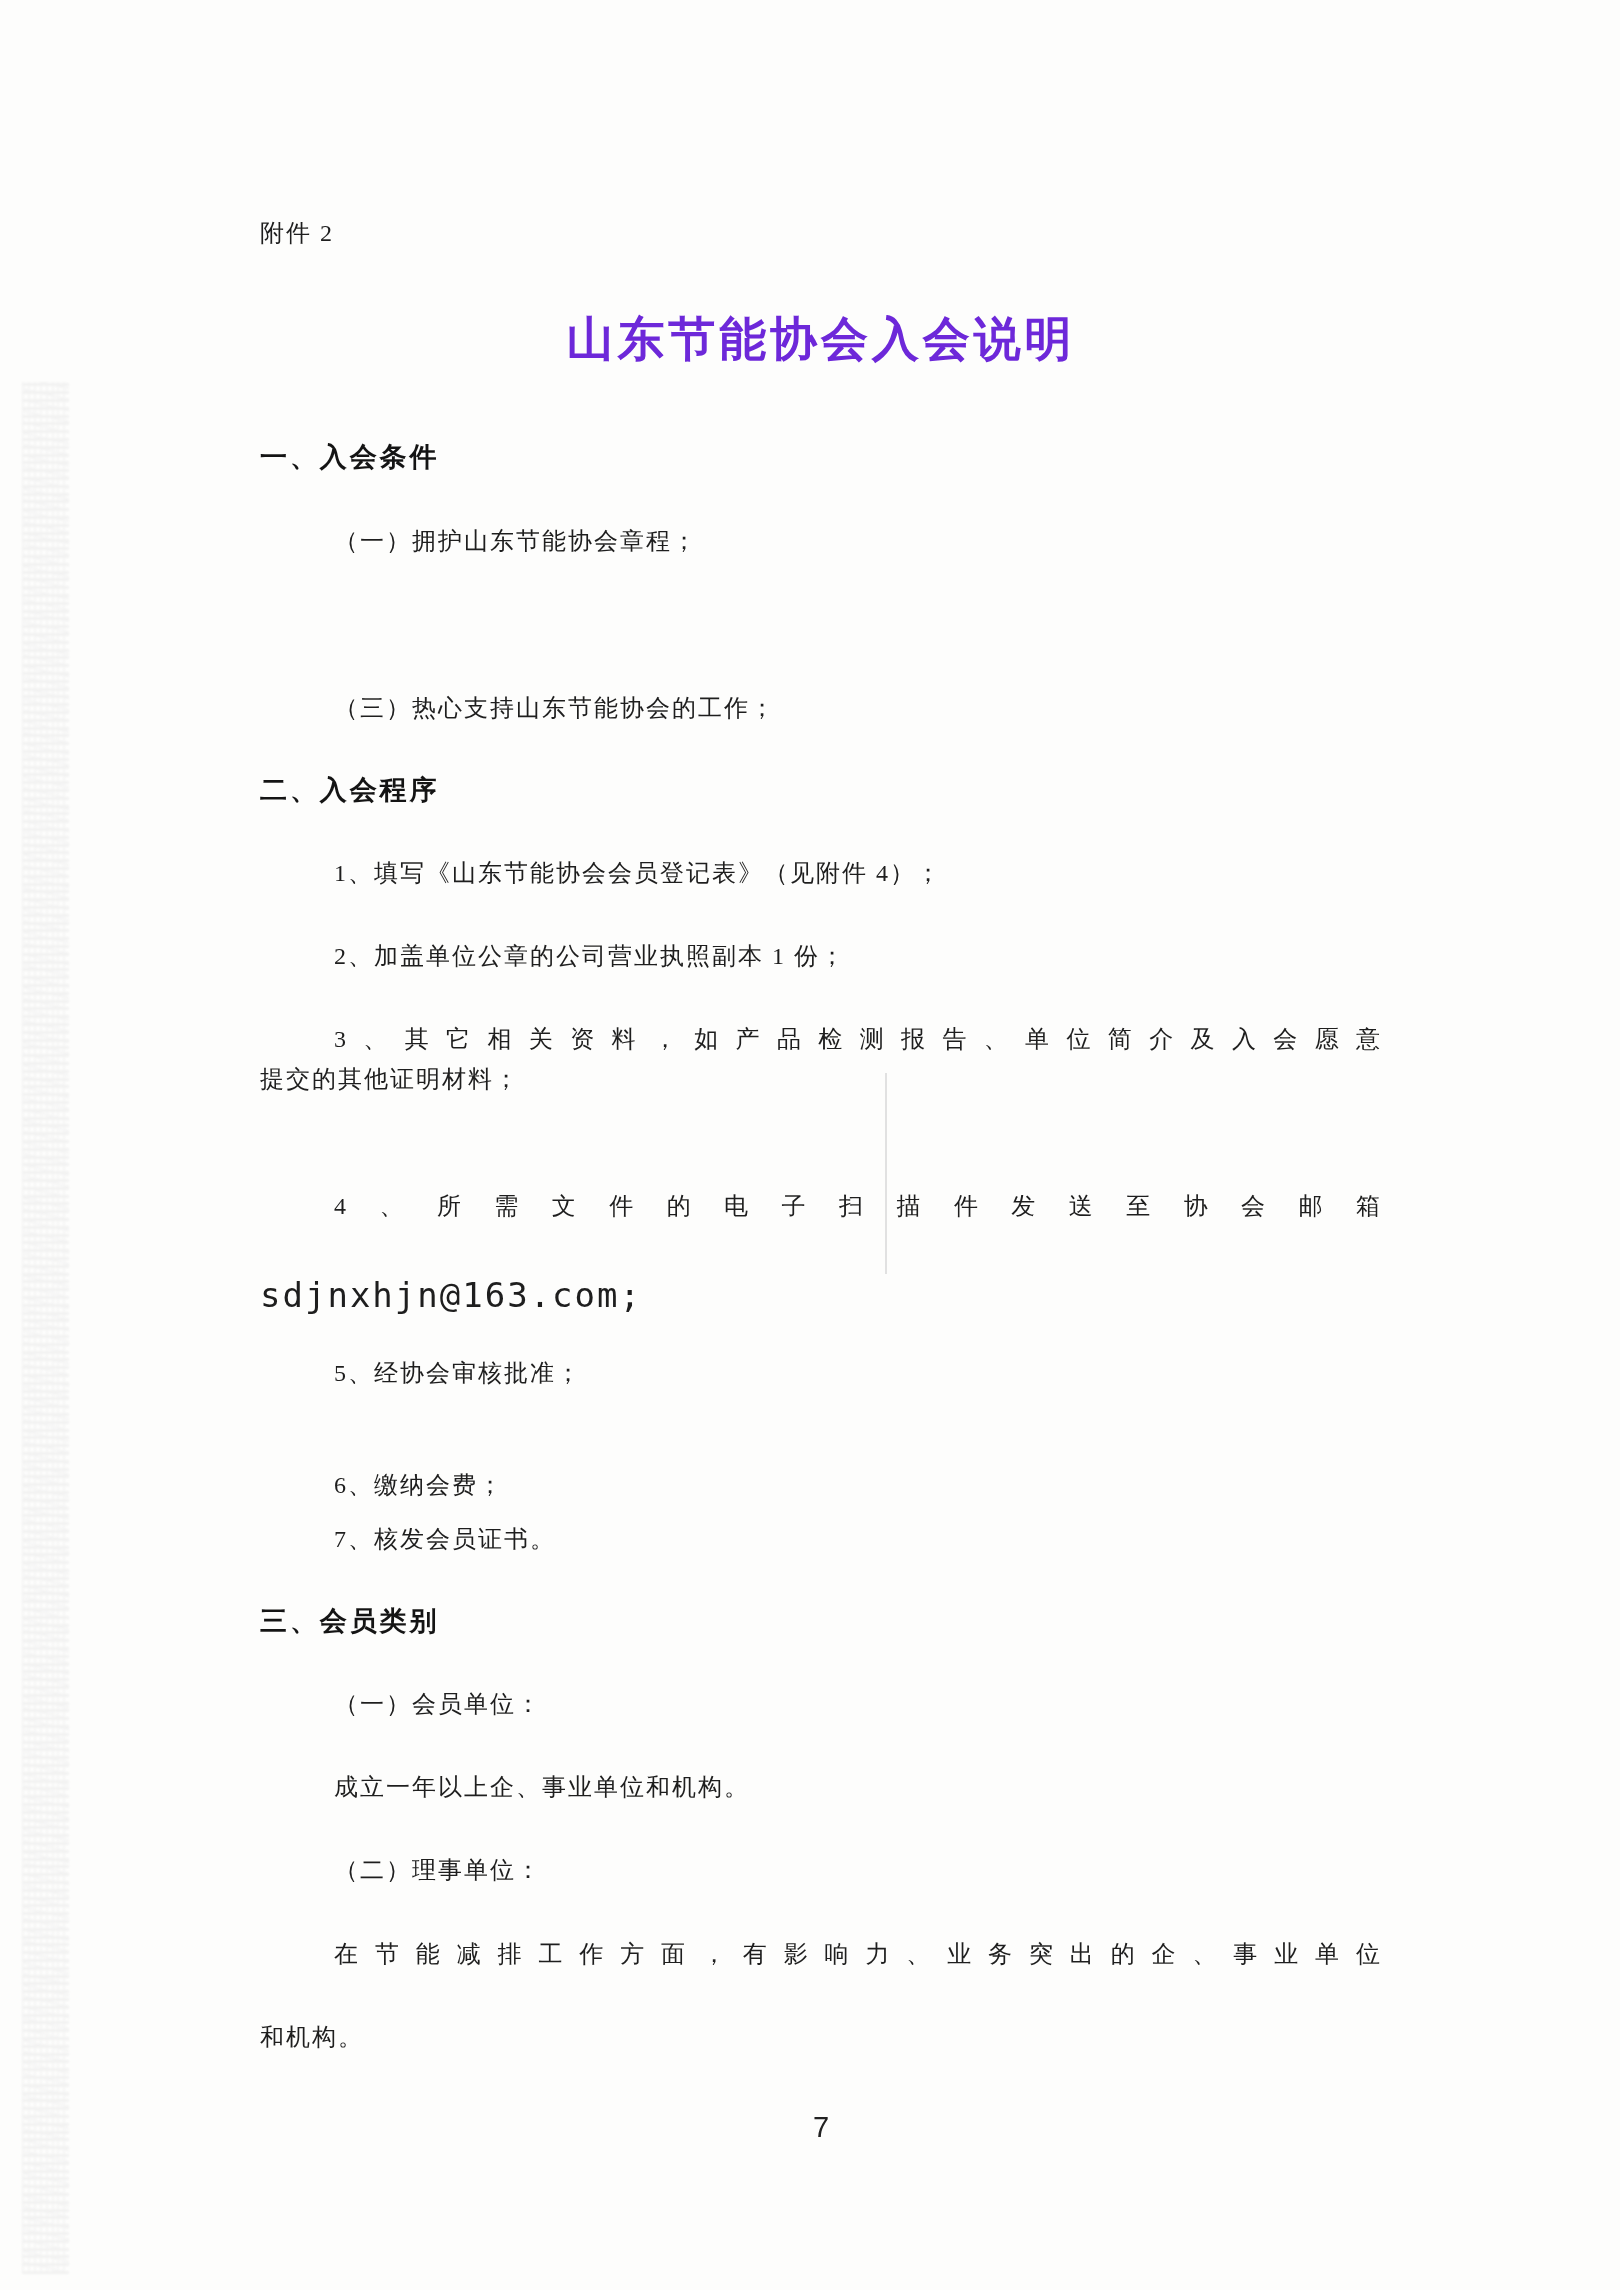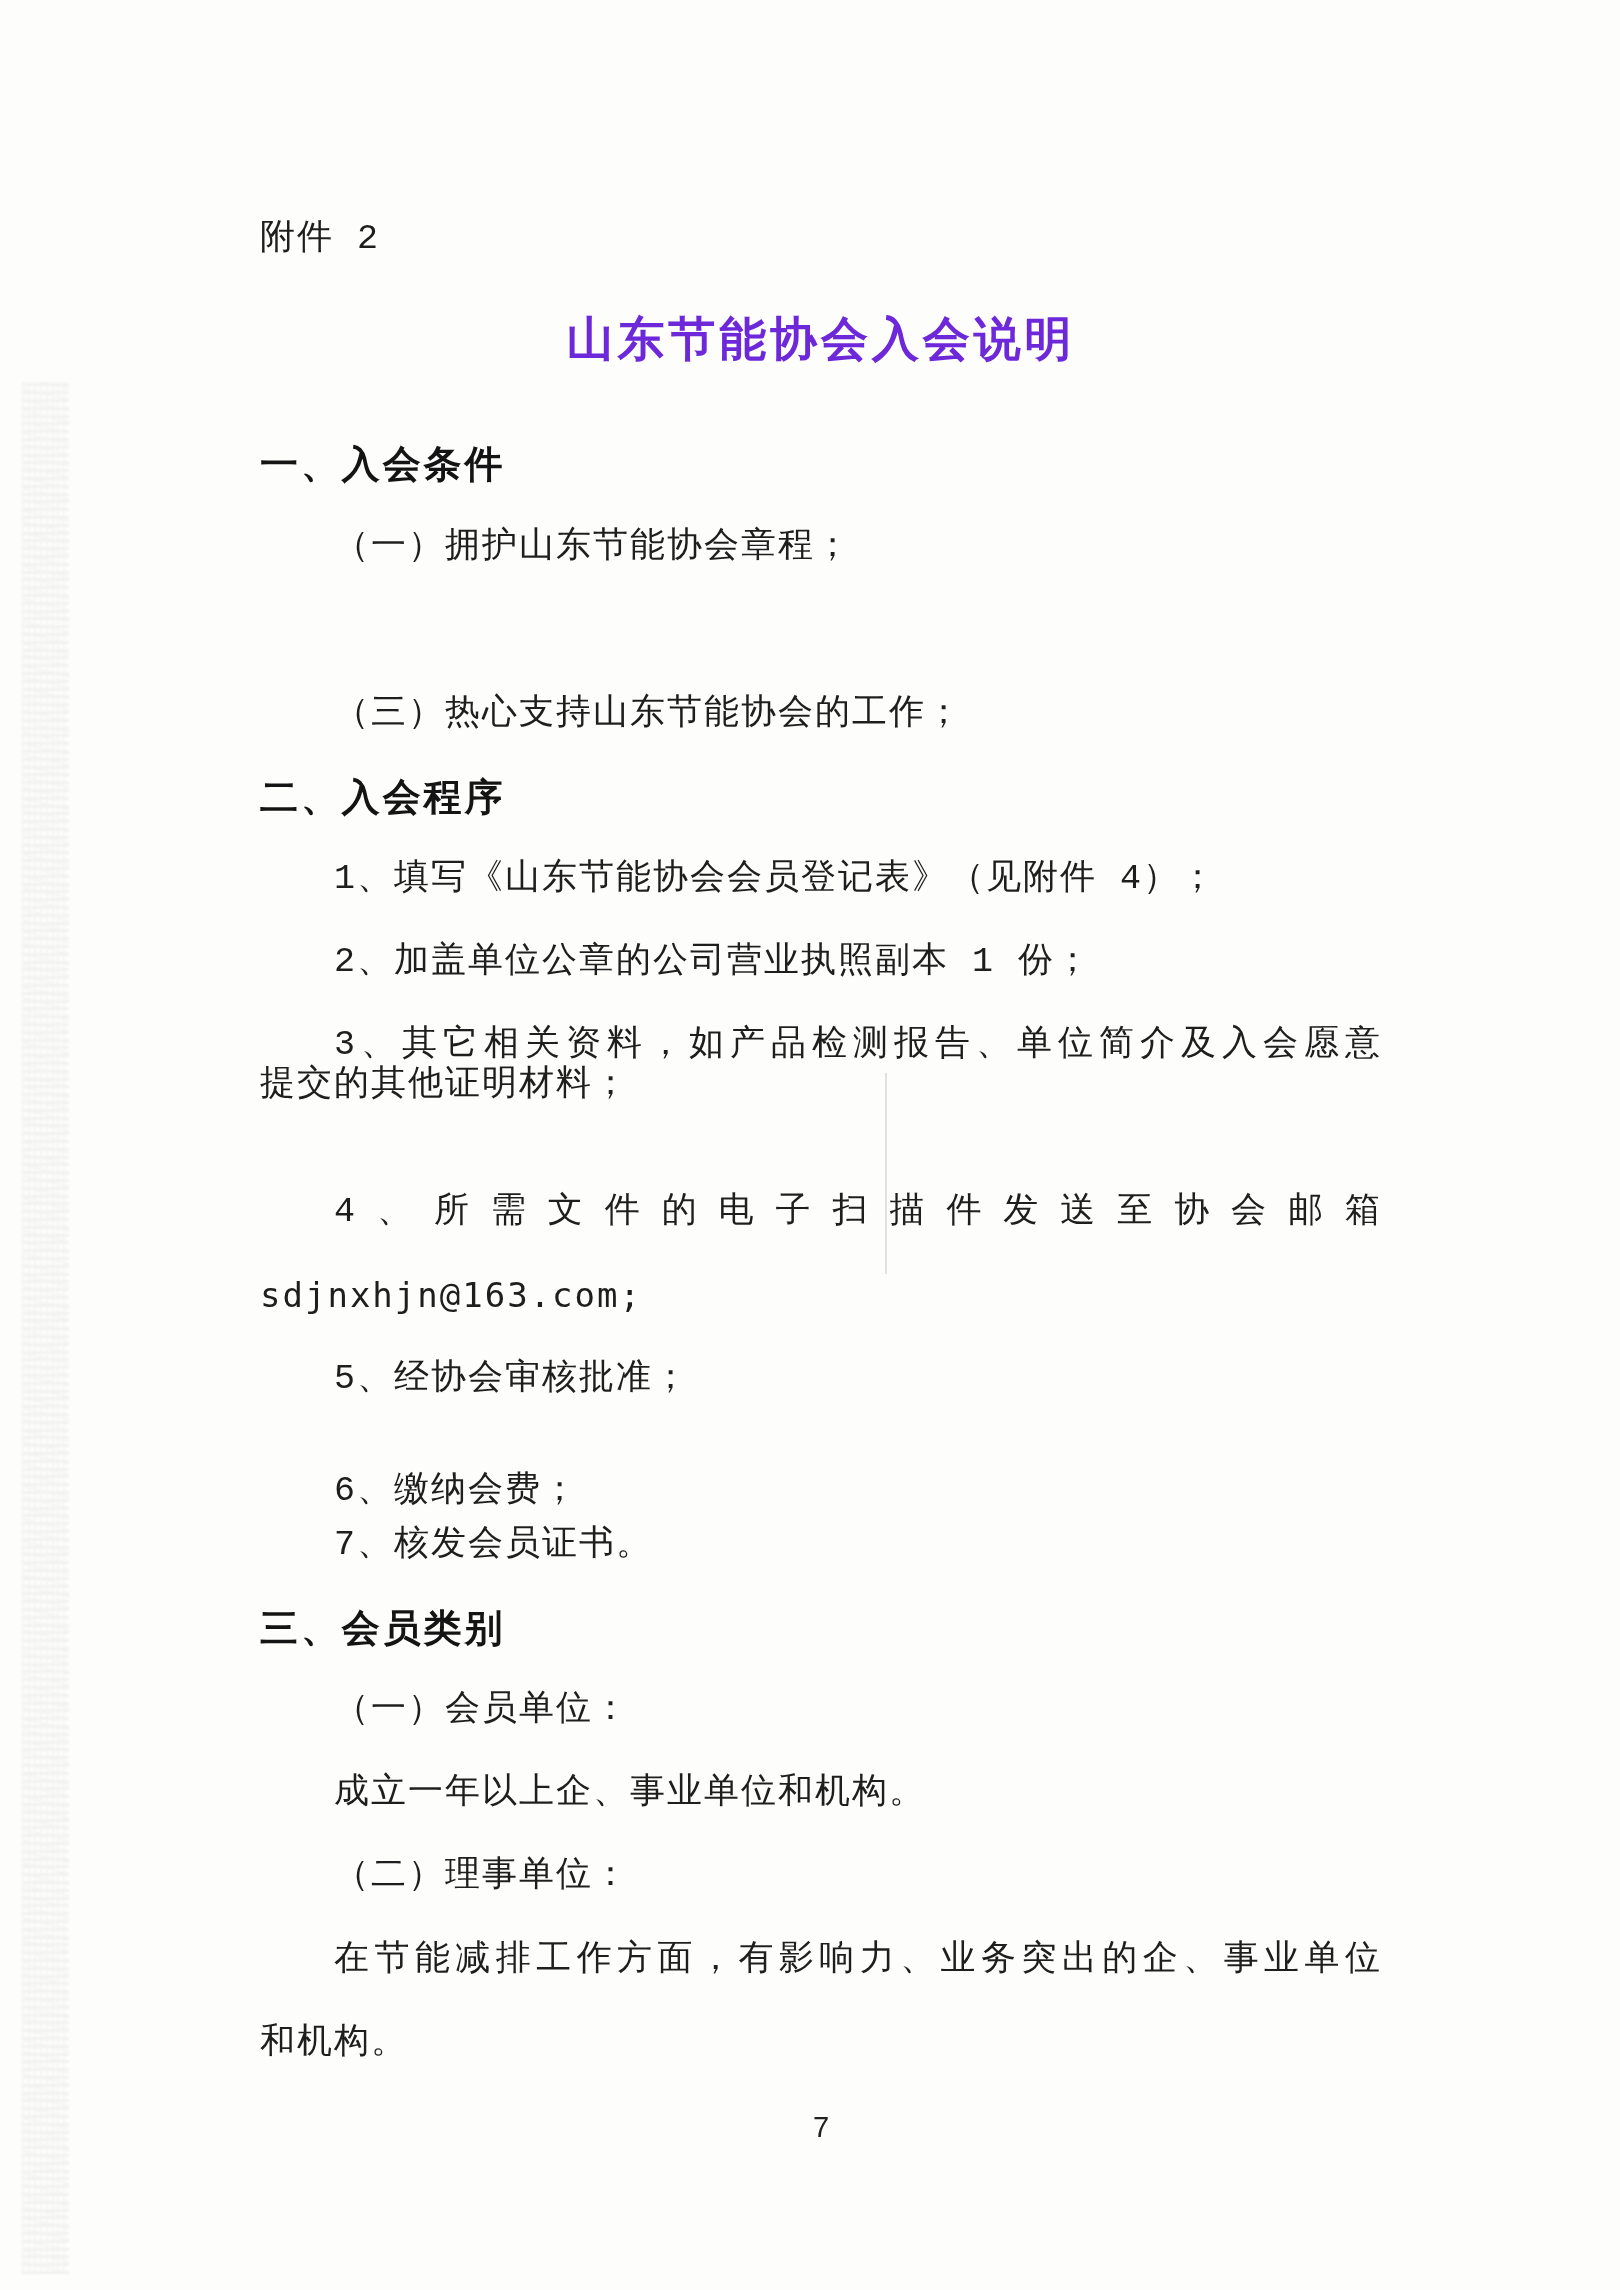--- a/index.html
+++ b/index.html
@@ -36,35 +36,35 @@
     top: 1073px;
     width: 2px;
     height: 201px;
     background: #d9d9d9;
     opacity: 0.8;
   }
   .line {
     position: absolute;
     left: 260px;
     width: 1122px;
-    font-size: 35px;
+    font-size: 24px;
     line-height: 1.25;
     color: #1e1e1e;
     letter-spacing: 2px;
     white-space: nowrap;
-    font-family: Liberation Mono, monospace;
+    font-family: Liberation Serif, serif;
   }
   .indent {
     left: 334px;
     width: 1048px;
   }
   .heading {
     font-family: "Liberation Sans", sans-serif;
     font-weight: 700;
-    font-size: 38px;
+    font-size: 27px;
     letter-spacing: 2.9px;
     color: #141414;
   }
   .doc-title {
     text-align: center;
     font-family: "Liberation Sans", sans-serif;
     font-weight: 700;
     font-size: 47px;
     letter-spacing: 3.9px;
     color: #6d28d9;

